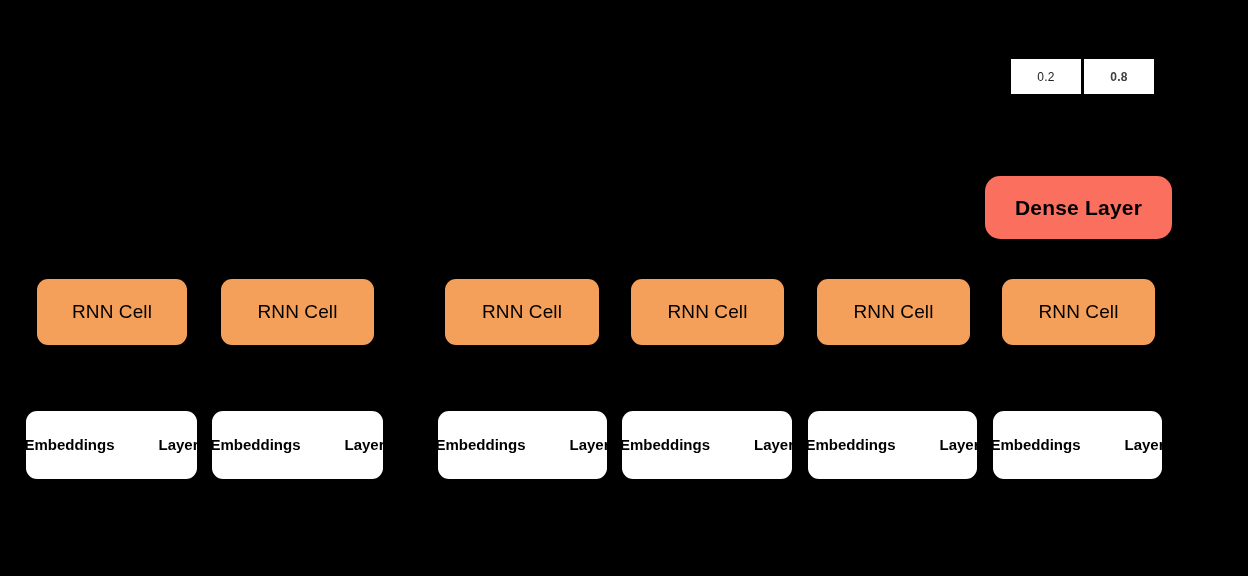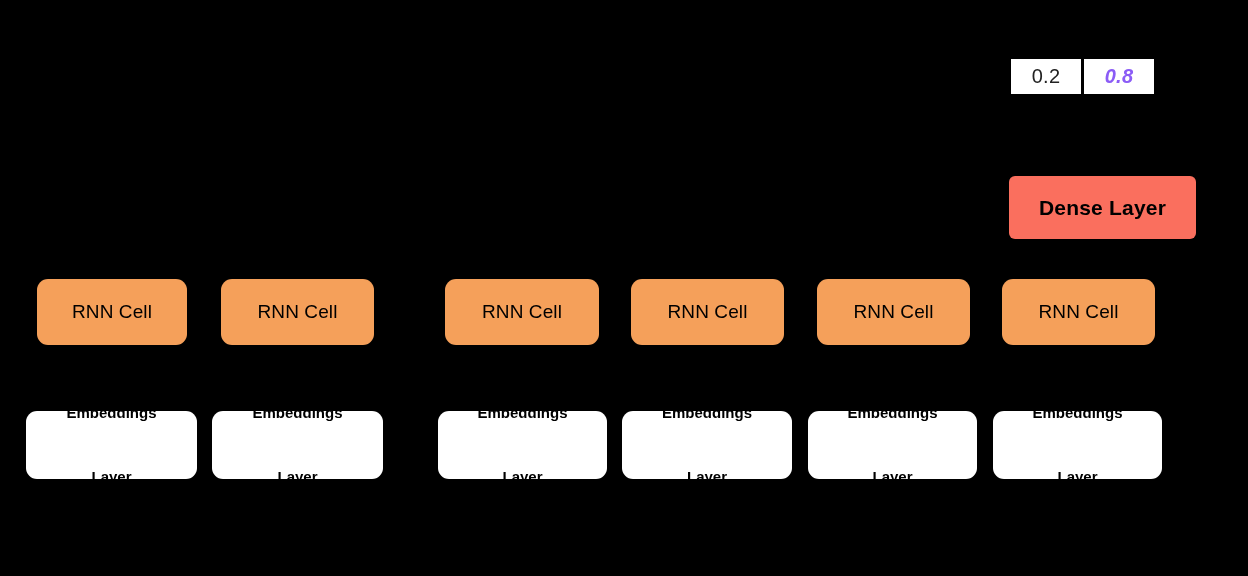--- a/index.html
+++ b/index.html
@@ -28,53 +28,51 @@
     display: flex;
     align-items: stretch;
     background: #000000;
   }
   .output-cell {
     background: #ffffff;
     color: #222222;
     display: flex;
     align-items: center;
     justify-content: center;
-    font-size: 20px;
+    font-size: 12px;
     width: 70px;
     height: 35px;
     letter-spacing: 0.2px;
   }
   .output-cell.selected {
     font-weight: bold;
-    color: #8b5cf6;
-    font-style: italic;
+    color: #404040;
   }
   .output-divider {
     width: 3px;
     background: #000000;
     height: 35px;
   }
 
   
   .dense-layer {
     position: absolute;
     left: 985px;
     top: 176px;
     width: 187px;
     height: 63px;
     background: #fa6f5e;
-    border-radius: 6px;
+    border-radius: 15px;
     display: flex;
     align-items: center;
     justify-content: center;
     color: #000000;
     font-size: 21px;
     font-weight: bold;
     letter-spacing: 0.2px;
-    margin-left: 24px;
   }
 
   
   .rnn-row {
     position: absolute;
     left: 0;
     top: 279px;
     width: 1248px;
     height: 66px;
   }
@@ -101,21 +99,20 @@
     width: 1248px;
     height: 68px;
   }
   .emb-box {
     position: absolute;
     top: 0;
     height: 68px;
     background: #ffffff;
     border-radius: 11px;
     display: flex;
-    flex-direction: column;
     align-items: center;
     justify-content: center;
     color: #000000;
     font-size: 15px;
     font-weight: bold;
     line-height: 1.35;
     text-align: center;
     gap: 44px;
   }
   .emb-line {

